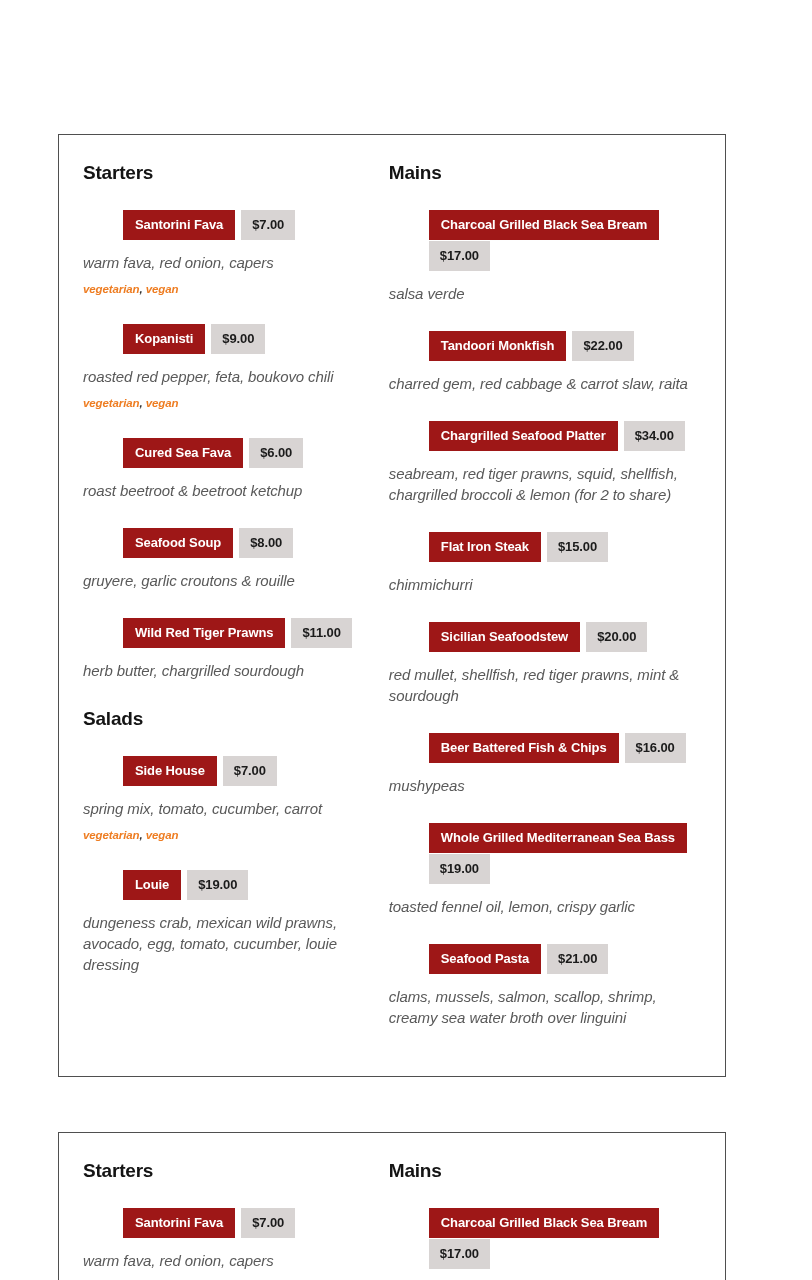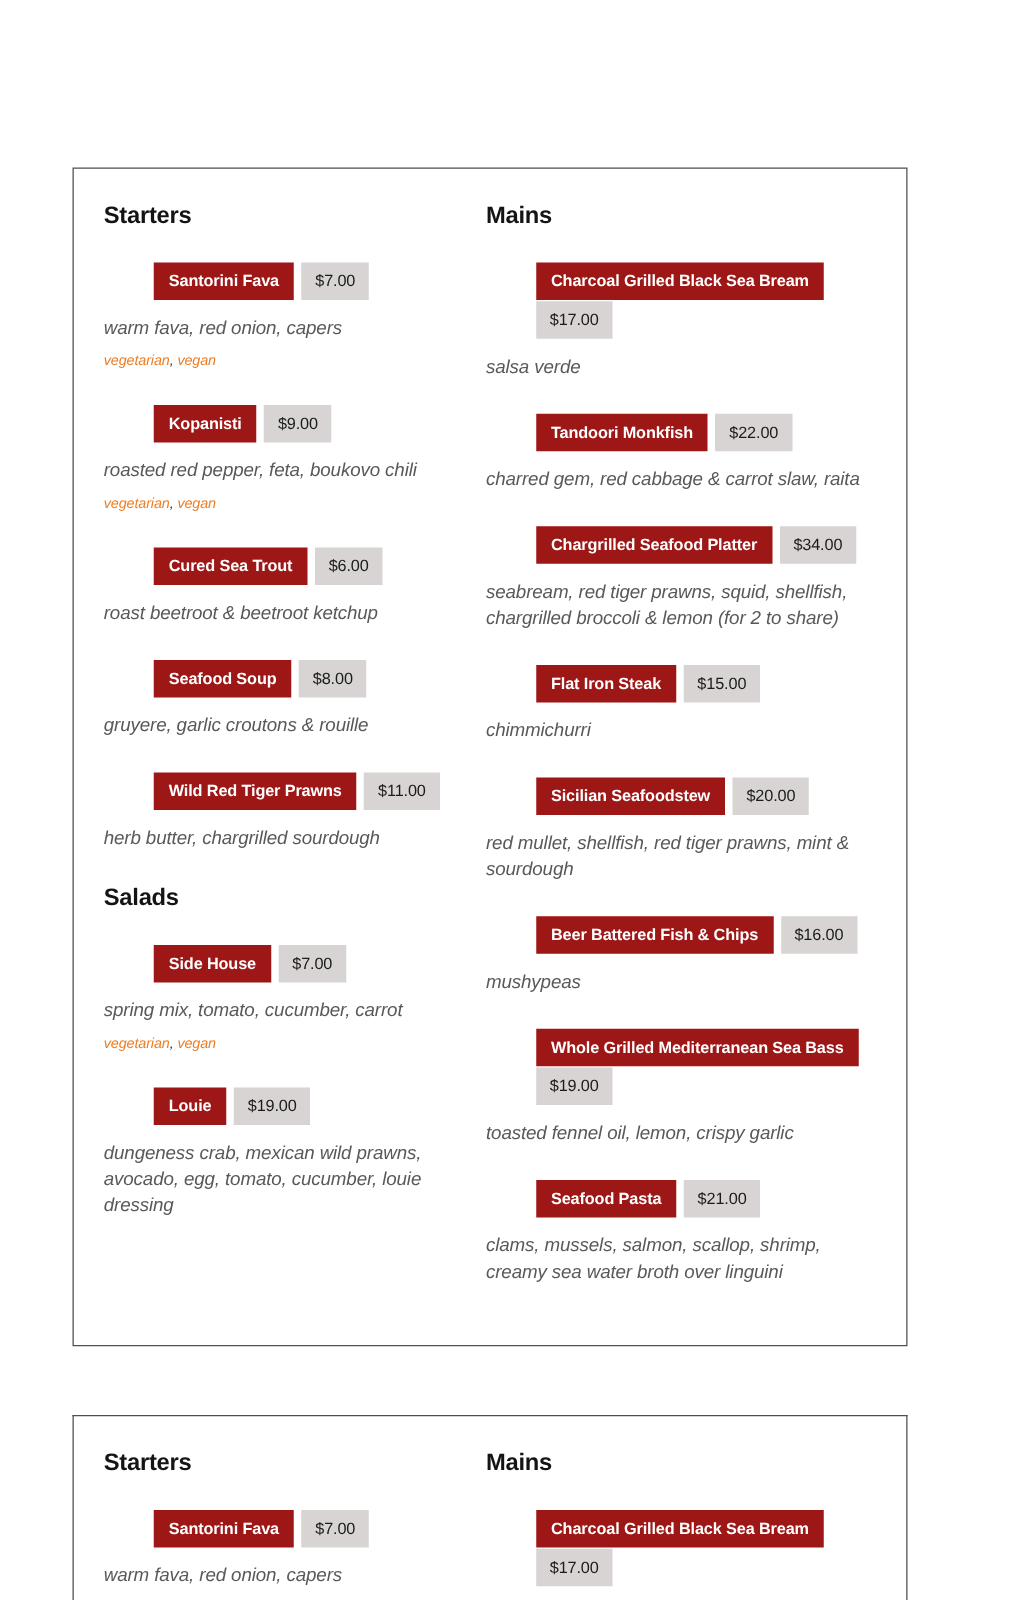--- a/index.html
+++ b/index.html
@@ -62,40 +62,41 @@
     letter-spacing:-0.1px;
     line-height:1;
     padding:8px 12px 9px;
     white-space:nowrap;
   }
   .price-badge{
     display:inline-block;
     background:var(--price-bg);
     color:#1b1b1b;
     font-size:13px;
-    font-weight:400;
+    font-weight:700;
     letter-spacing:-0.1px;
     line-height:1;
     padding:8px 11px 9px;
     white-space:nowrap;
   }
   .desc{
     margin:12px 0 0;
     font-style:italic;
     font-size:15px;
     letter-spacing:-0.1px;
     line-height:1.4;
     color:var(--desc);
   }
   .tags{
     margin:9px 0 0;
     font-style:italic;
     font-size:11.5px;
     letter-spacing:-0.1px;
     line-height:1.3;
+    font-weight:bold;
   }
   .tag{color:var(--tag-orange);cursor:pointer;}
   .tag-sep{color:#333333;}
 </style>
 </head>
 <body>
 
 <div class="page">
 
   <div class="card">
@@ -113,21 +114,21 @@
           <div class="item">
             <div class="badge-row">
               <span class="name-badge">Kopanisti</span>
               <span class="price-badge">$9.00</span>
             </div>
             <p class="desc">roasted red pepper, feta, boukovo chili</p>
             <p class="tags"><span class="tag">vegetarian</span><span class="tag-sep">, </span><span class="tag">vegan</span></p>
           </div>
           <div class="item">
             <div class="badge-row">
-              <span class="name-badge">Cured Sea Trout</span>
+              <span class="name-badge">Cured Sea Fava</span>
               <span class="price-badge">$6.00</span>
             </div>
             <p class="desc">roast beetroot &amp; beetroot ketchup</p>
           </div>
           <div class="item">
             <div class="badge-row">
               <span class="name-badge">Seafood Soup</span>
               <span class="price-badge">$8.00</span>
             </div>
             <p class="desc">gruyere, garlic croutons &amp; rouille</p>

